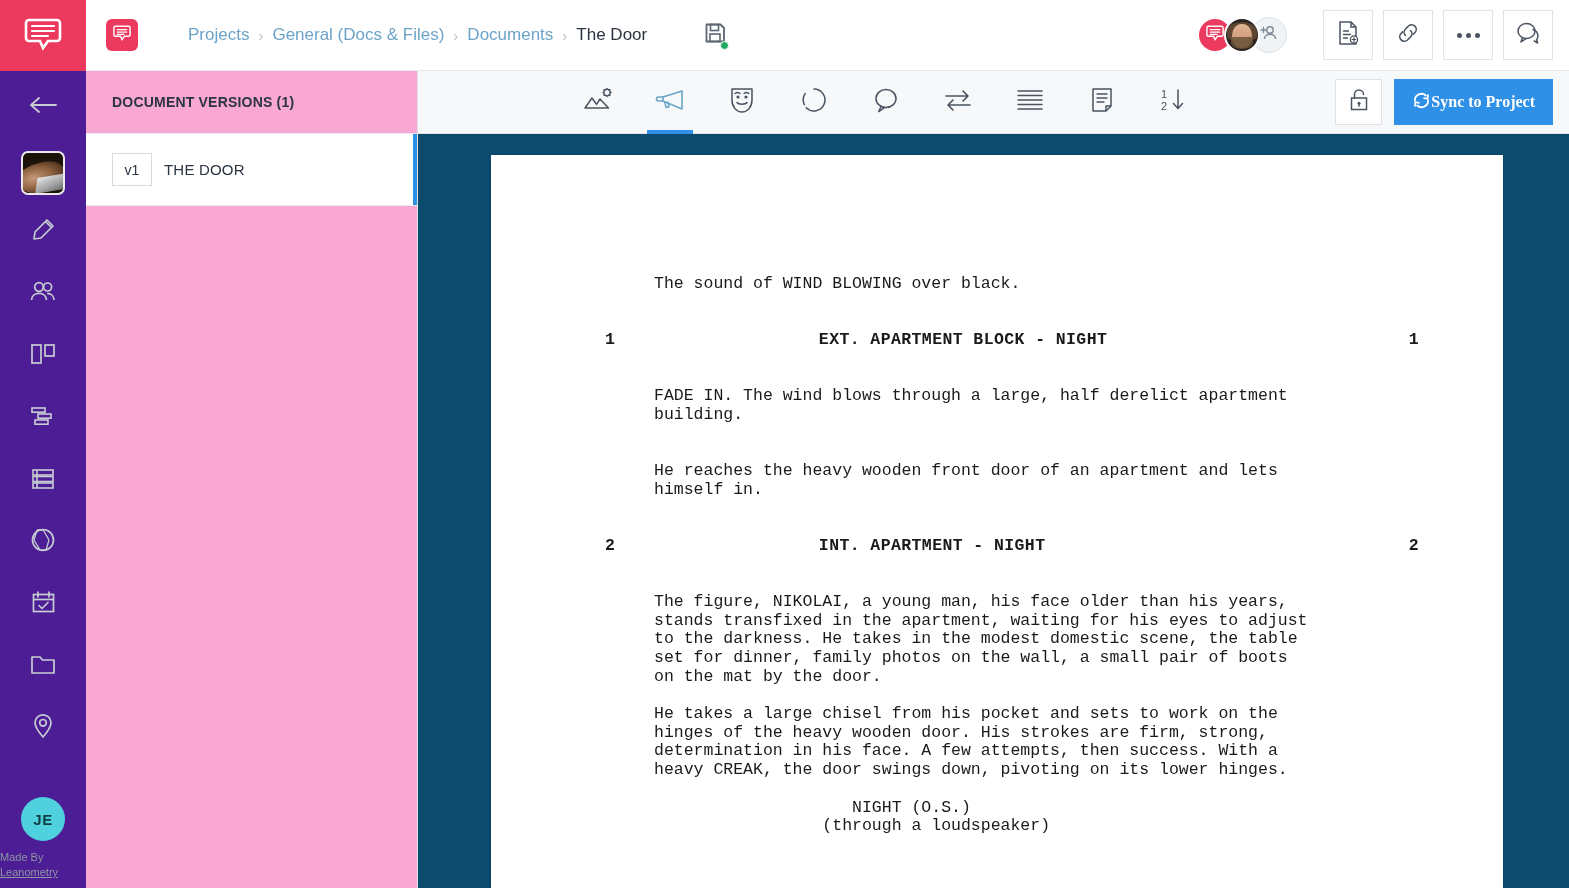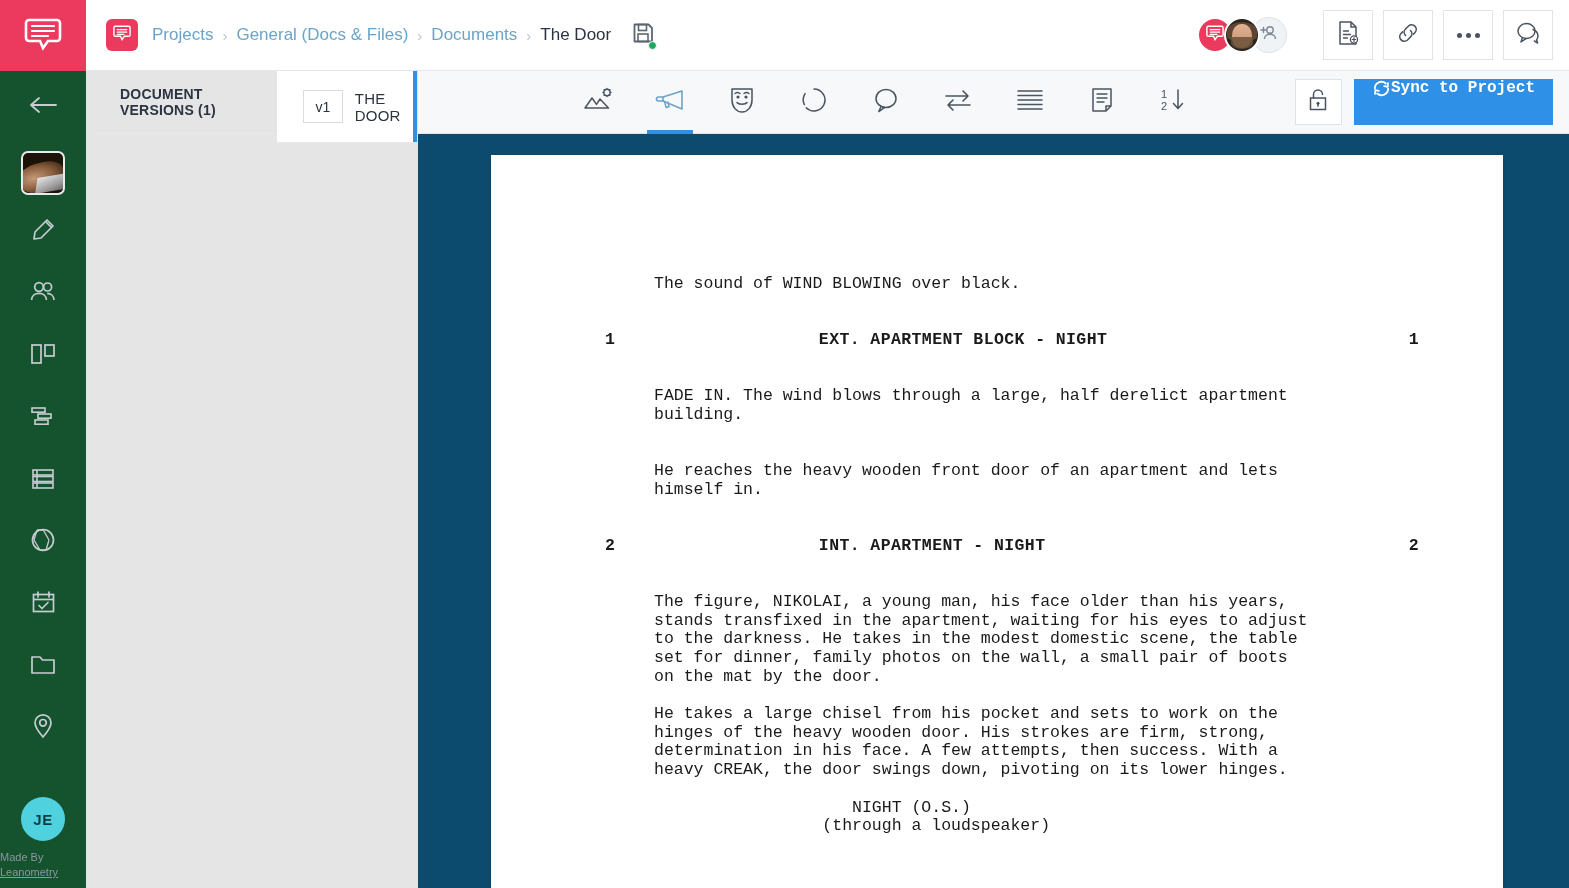--- a/index.html
+++ b/index.html
@@ -7,21 +7,21 @@
     width: 1569px; height: 888px;
     overflow: hidden;
     font-family: "Liberation Sans", sans-serif;
     background: #ffffff;
   }
   .app { position: relative; width: 1569px; height: 888px; display: flex; }
 
   
   .rail {
     width: 86px; height: 888px;
-    background: #14532d;
+    background: #4c1d95;
     display: flex; flex-direction: column; align-items: center;
     flex: 0 0 86px;
   }
   .rail-logo {
     width: 86px; height: 71px;
     background: #ec3a5e;
     display: flex; align-items: center; justify-content: center;
   }
   .rail-back {
     width: 86px; height: 72px;
@@ -71,20 +71,21 @@
   
   .main { flex: 1 1 auto; height: 888px; position: relative; background: #fff; display: flex; flex-direction: column; }
 
   
   .topbar {
     height: 71px; flex: 0 0 71px;
     background: #ffffff;
     border-bottom: 1px solid #e4e7eb;
     display: flex; align-items: center;
     padding: 0 16px 0 20px;
+    gap: 36px;
   }
   .crumb-logo {
     width: 32px; height: 32px; border-radius: 6px;
     background: #ec3a5e; display: flex; align-items: center; justify-content: center;
     margin-right: 14px; flex: 0 0 32px;
   }
   .crumbs { display: flex; align-items: center; font-size: 17px; }
   .crumbs a { color: #6ba4c8; text-decoration: none; cursor: pointer; }
   .crumbs .sep { color: #b9c3cc; margin: 0 9px; font-size: 15px; }
   .crumbs .current { color: #2b3440; }
@@ -104,23 +105,23 @@
     width: 50px; height: 50px; border: 1px solid #e0e4e8; background: #fff;
     display: flex; align-items: center; justify-content: center; margin-left: 10px; cursor: pointer;
   }
   .dots { display: flex; gap: 4px; }
   .dots i { width: 5px; height: 5px; border-radius: 50%; background: #4a5360; display: block; }
 
   
   .body { flex: 1 1 auto; display: flex; min-height: 0; }
 
   .versions {
-    width: 332px; flex: 0 0 332px; background: #e5e5e5;
+    width: 332px; flex: 0 0 332px; background: #f9a8d4;
     border-right: 1px solid #dfe3e8;
-    display: flex; flex-direction: row; padding-left: 8px;
+    display: flex; flex-direction: column;
   }
   .versions-head {
     height: 63px; display: flex; align-items: center;
     padding-left: 26px; font-size: 14px; font-weight: bold; letter-spacing: .2px;
     color: #2b3440; border-bottom: 1px solid #e6eaee;
   }
   .version-row {
     height: 72px; background: #fff; display: flex; align-items: center;
     padding-left: 26px; position: relative; cursor: pointer;
     border-bottom: 1px solid #e6eaee;
@@ -147,23 +148,23 @@
   .tool.active::after {
     content: ""; position: absolute; left: 13px; right: 13px; bottom: 0; height: 4px; background: #2f90e8;
   }
   .tb-right { margin-left: auto; display: flex; align-items: center; padding-right: 16px; }
   .lock-btn {
     width: 47px; height: 46px; border: 1px solid #dfe3e8; background: #fff;
     display: flex; align-items: center; justify-content: center; cursor: pointer;
   }
   .sync-btn {
     height: 46px; background: #2f90e8; color: #fff; border: none;
-    display: flex; padding: 0 18px;
+    display: flex; align-items: center; padding: 0 18px;
     font-size: 16px; font-weight: bold; cursor: pointer; margin-left: 12px;
-    font-family: Liberation Mono, monospace;
+    font-family: Liberation Serif, serif;
   }
 
   .canvas { flex: 1 1 auto; overflow: hidden; position: relative; background: #0c4a6e; }
   .page {
     position: absolute; left: 73px; top: 21px; width: 1012px; min-height: 900px;
     background: #fff; box-shadow: 0 1px 4px rgba(0,0,0,.08);
   }
   .script {
     font-family: "Liberation Mono", "DejaVu Sans Mono", monospace;
     font-size: 16.5px; line-height: 18.7px; color: #1a1a1a;

